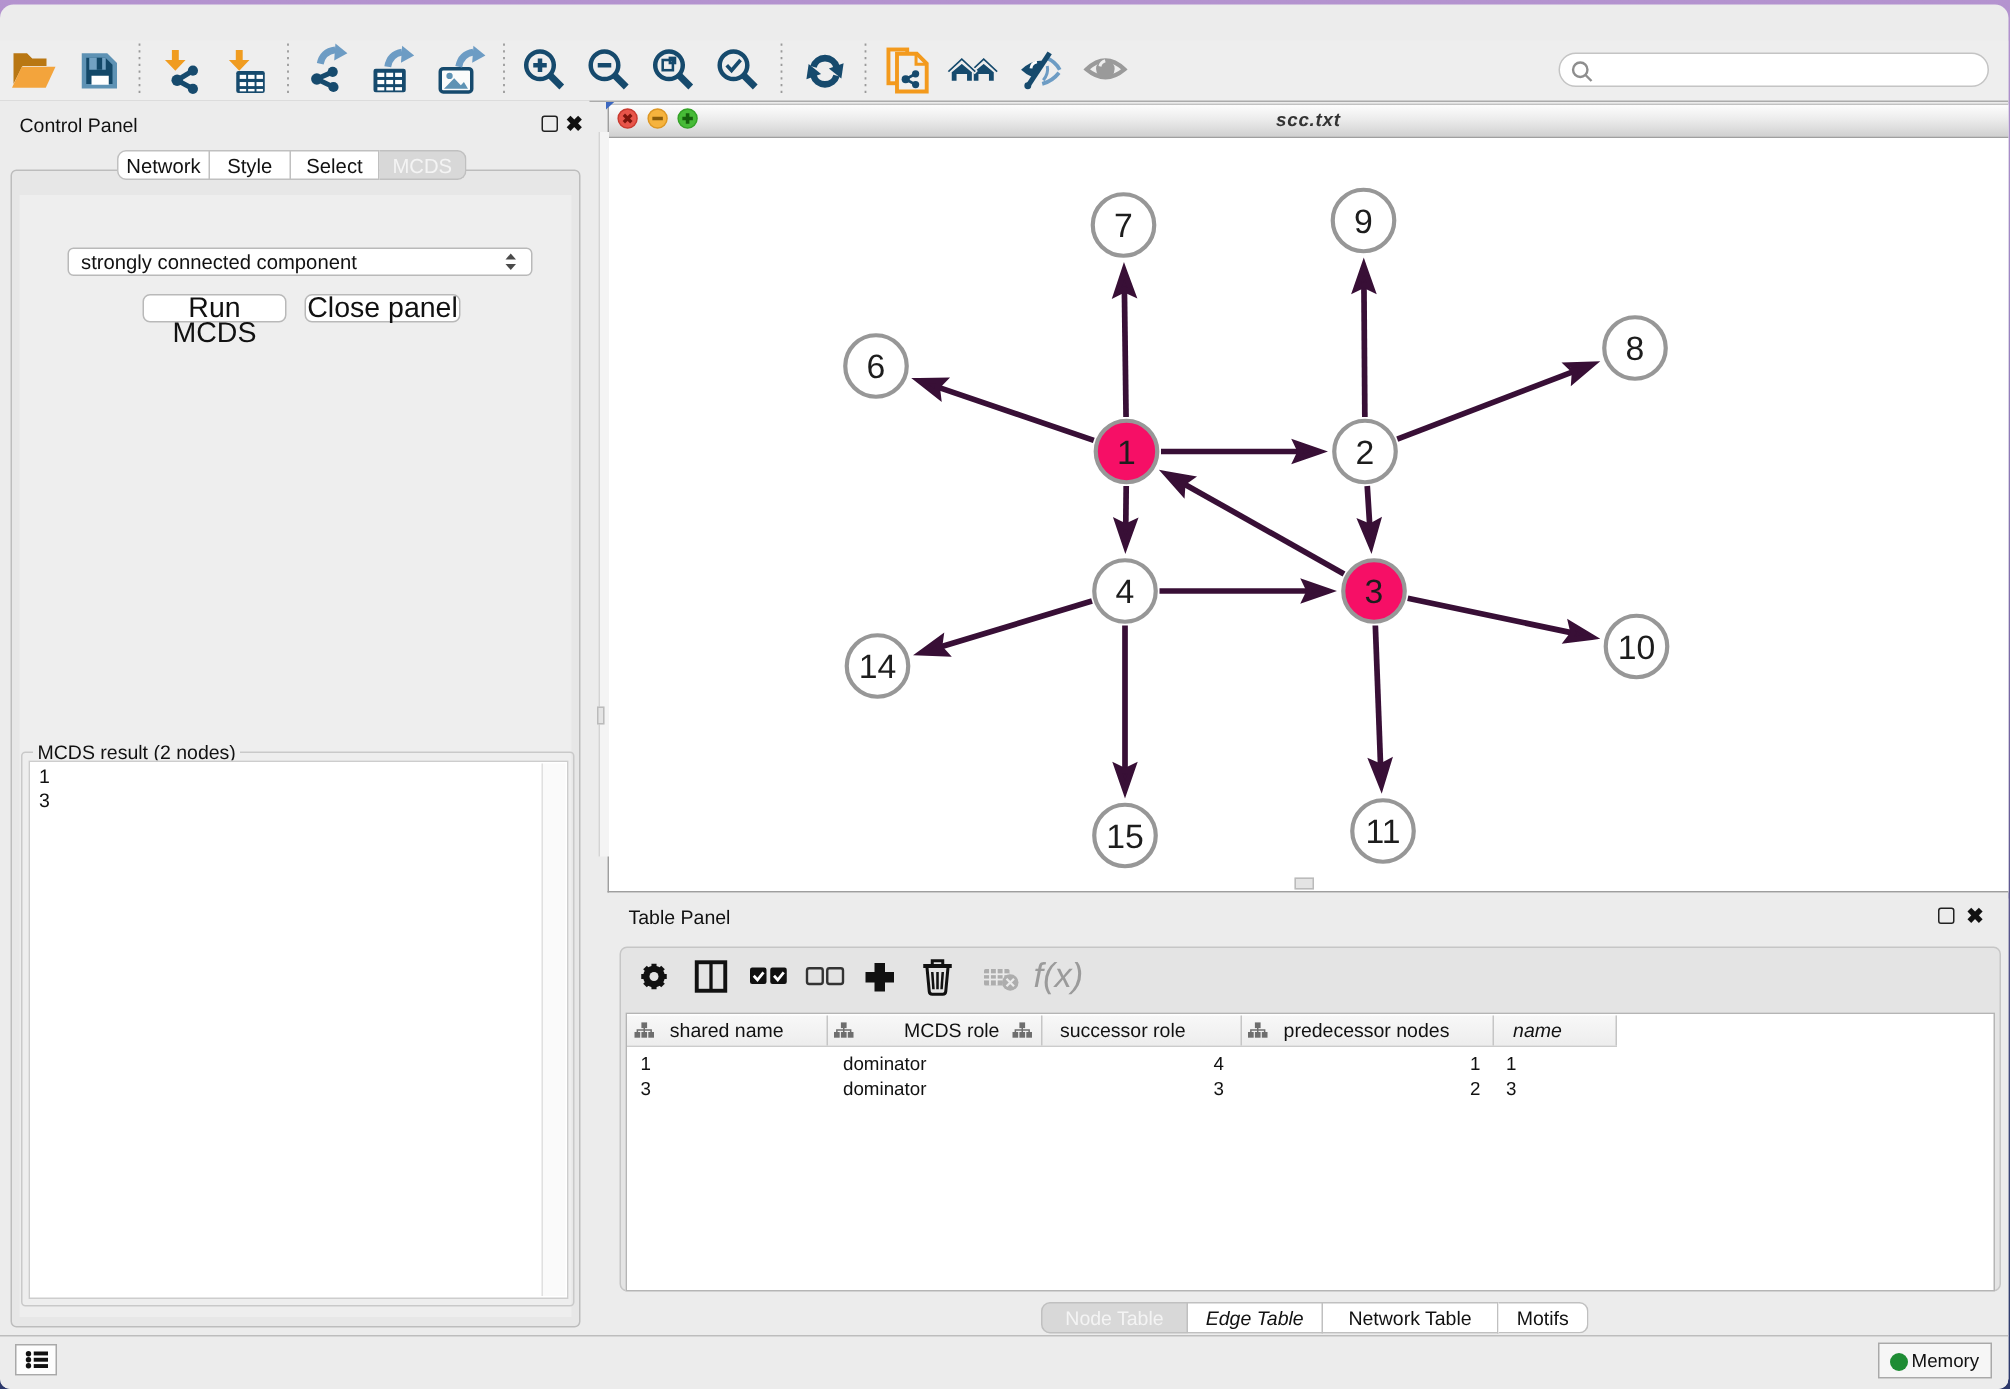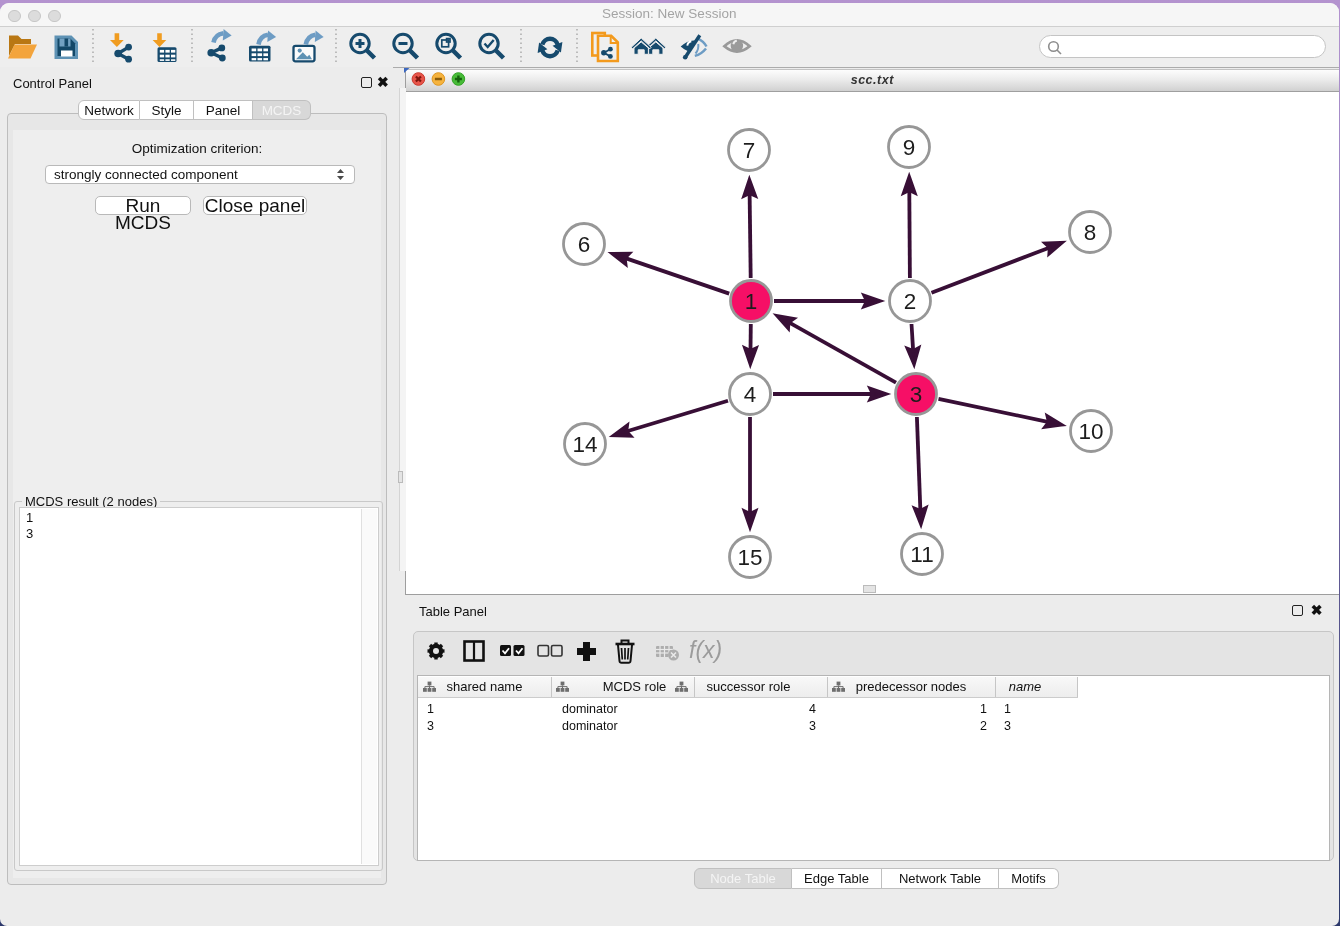--- a/index.html
+++ b/index.html
@@ -61,26 +61,20 @@
 
 #status{position:absolute;left:0;right:0;bottom:0;height:35px;background:#ececec;border-top:1px solid #bdbdbd;}
 #listbtn{position:absolute;left:10px;top:5px;width:28px;height:21px;background:#fdfdfd;border:1px solid #a9a9a9;box-sizing:border-box;}
 #membtn{position:absolute;right:11px;top:4px;width:76px;height:24px;background:#f6f6f6;border:1px solid #a9a9a9;box-sizing:border-box;font-size:12.5px;color:#111;text-align:right;line-height:22px;padding-right:7px;}
 #memdot{position:absolute;left:7px;top:5.5px;width:12px;height:12px;border-radius:50%;background:#1e8c34;}
 .handle{position:absolute;background:#e4e4e4;border:1px solid #bbb;box-sizing:border-box;}
 svg text{font-family:"Liberation Sans",sans-serif;}
 </style></head>
 <body>
 <div class="win">
- <div class="titlebar">
-  <div class="tl" style="left:8px;"></div>
-  <div class="tl" style="left:28px;"></div>
-  <div class="tl" style="left:48px;"></div>
-  <div class="apptitle">Session: New Session</div>
- </div>
  <div class="toolbar">
   <svg id="tbicons" width="780" height="40" style="position:absolute;left:0;top:0;">
 
    <g stroke="#9a9a9a" stroke-width="1.2" stroke-dasharray="1.5,3">
     <line x1="93" y1="2" x2="93" y2="37"></line>
           <line x1="192" y1="2" x2="192" y2="37"></line>
     <line x1="336" y1="2" x2="336" y2="37"></line>
           <line x1="521" y1="2" x2="521" y2="37"></line>
     <line x1="577" y1="2" x2="577" y2="37"></line>
    </g>
@@ -219,26 +213,25 @@
   </div>
  </div>
 
  <div id="ctrl">
   <div class="phead" style="position:absolute;left:13px;top:9px;">Control Panel</div>
   <div class="floatbtn" style="left:361px;top:10px;"></div>
   <div class="closex" style="left:377px;top:10px;">✖</div>
   <div class="tabs" style="left:78px;top:33px;width:244px;height:20px;">
    <div class="tabbtn first" style="width:62px;">Network</div>
    <div class="tabbtn" style="width:54px;">Style</div>
-   <div class="tabbtn" style="width:59px;">Panel</div>
+   <div class="tabbtn" style="width:59px;">Select</div>
    <div class="tabbtn last sel" style="width:58px;">MCDS</div>
   </div>
   <div id="ctrlbox">
    <div id="ctrlinner">
-    <div style="position:absolute;left:0;width:100%;top:11px;text-align:center;font-size:13.5px;color:#111;">Optimization criterion:</div>
     <div class="combo">strongly connected component
       <svg width="11" height="15" viewBox="0 0 11 15" style="position:absolute;right:8px;top:1px;">
         <path d="M2 6 L5.5 2 L9 6 Z" fill="#4a4a4a"></path>
               <path d="M2 9 L5.5 13 L9 9 Z" fill="#4a4a4a"></path>
       </svg>
     </div>
     <div class="btn" style="left:82px;top:66px;width:96px;">Run MCDS</div>
     <div class="btn" style="left:190px;top:66px;width:104px;">Close panel</div>
    </div>
    <div id="mcdsfs">
@@ -432,23 +425,38 @@
    <div class="trow" style="left:409px;top:25px;width:160px;text-align:right;">1</div>
    <div class="trow" style="left:586px;top:25px;">1</div>
    <div class="trow" style="left:9px;top:41.5px;">3</div>
    <div class="trow" style="left:144px;top:41.5px;">dominator</div>
    <div class="trow" style="left:252px;top:41.5px;width:146px;text-align:right;">3</div>
    <div class="trow" style="left:409px;top:41.5px;width:160px;text-align:right;">2</div>
    <div class="trow" style="left:586px;top:41.5px;">3</div>
   </div>
   <div class="tabs" style="left:289px;top:269px;height:21px;font-size:13px;">
    <div class="tabbtn first sel" style="width:98px;">Node Table</div>
-   <div class="tabbtn" style="width:90px;">Edge Table</div>
+   <div class="tabbtn" style="width:90px;font-style:italic;">Edge Table</div>
    <div class="tabbtn" style="width:117px;">Network Table</div>
    <div class="tabbtn last" style="width:60px;">Motifs</div>
   </div>
  </div>
 
+ <div id="status">
+  <div id="listbtn">
+   <svg width="26" height="19" style="position:absolute;left:0;top:0;">
+    <g fill="#111">
+     <circle cx="8" cy="5.5" r="1.8"></circle>
+            <circle cx="8" cy="9.5" r="1.8"></circle>
+            <circle cx="8" cy="13.5" r="1.8"></circle>
+     <rect x="11.5" y="4" width="9.5" height="2.6"></rect>
+            <rect x="11.5" y="8.2" width="9.5" height="2.6"></rect>
+            <rect x="11.5" y="12.4" width="9.5" height="2.6"></rect>
+    </g>
+   </svg>
+  </div>
+  <div id="membtn"><div id="memdot"></div>Memory</div>
+ </div>
 
  <div style="position:absolute;left:399px;top:85px;width:6px;height:483px;background:#f4f4f4;border-left:1px solid #d4d4d4;"></div>
  <div class="handle" style="left:397.5px;top:468px;width:5px;height:12px;"></div>
  <div class="handle" style="left:863px;top:582px;width:13px;height:8px;"></div>
 </div>
 
 </body></html>

